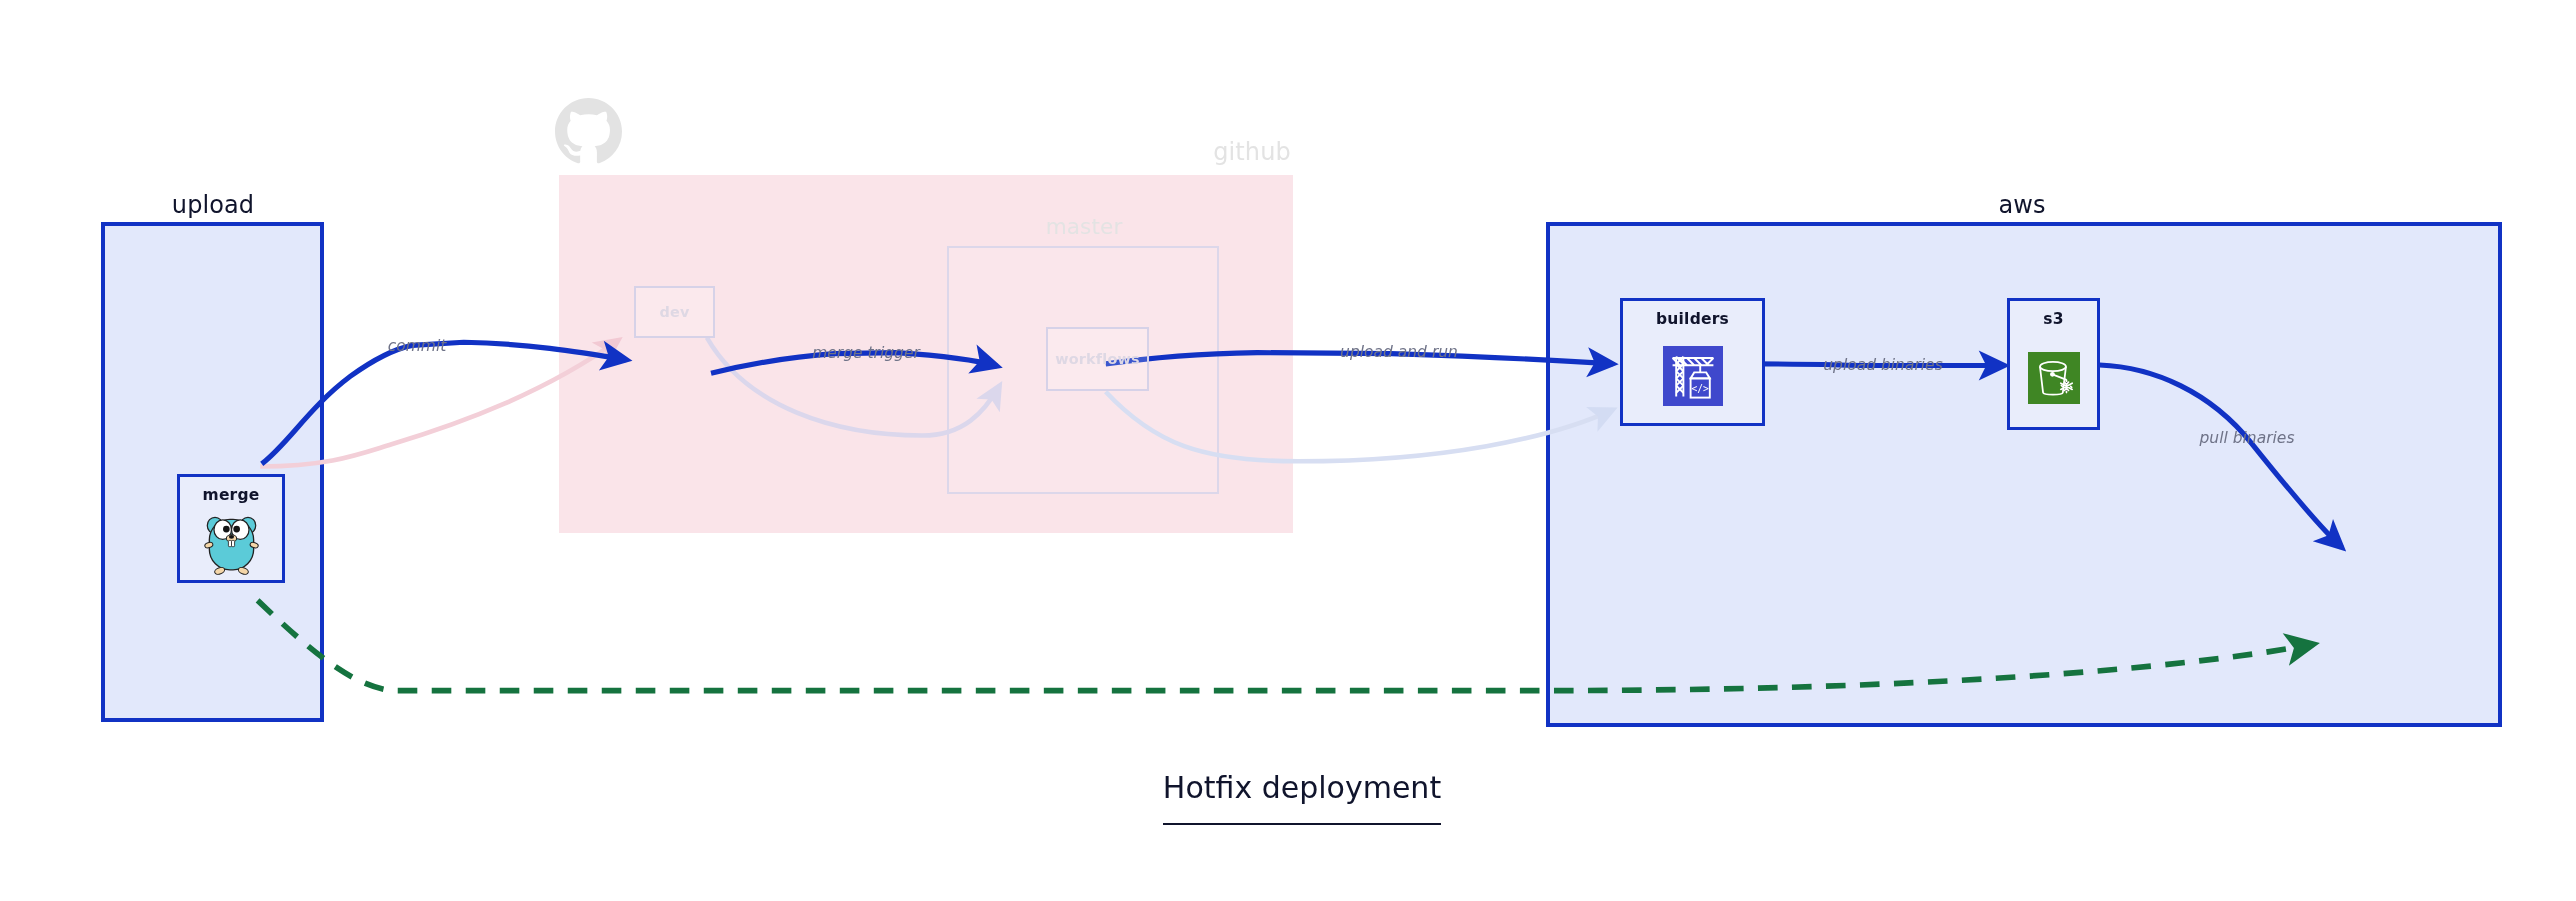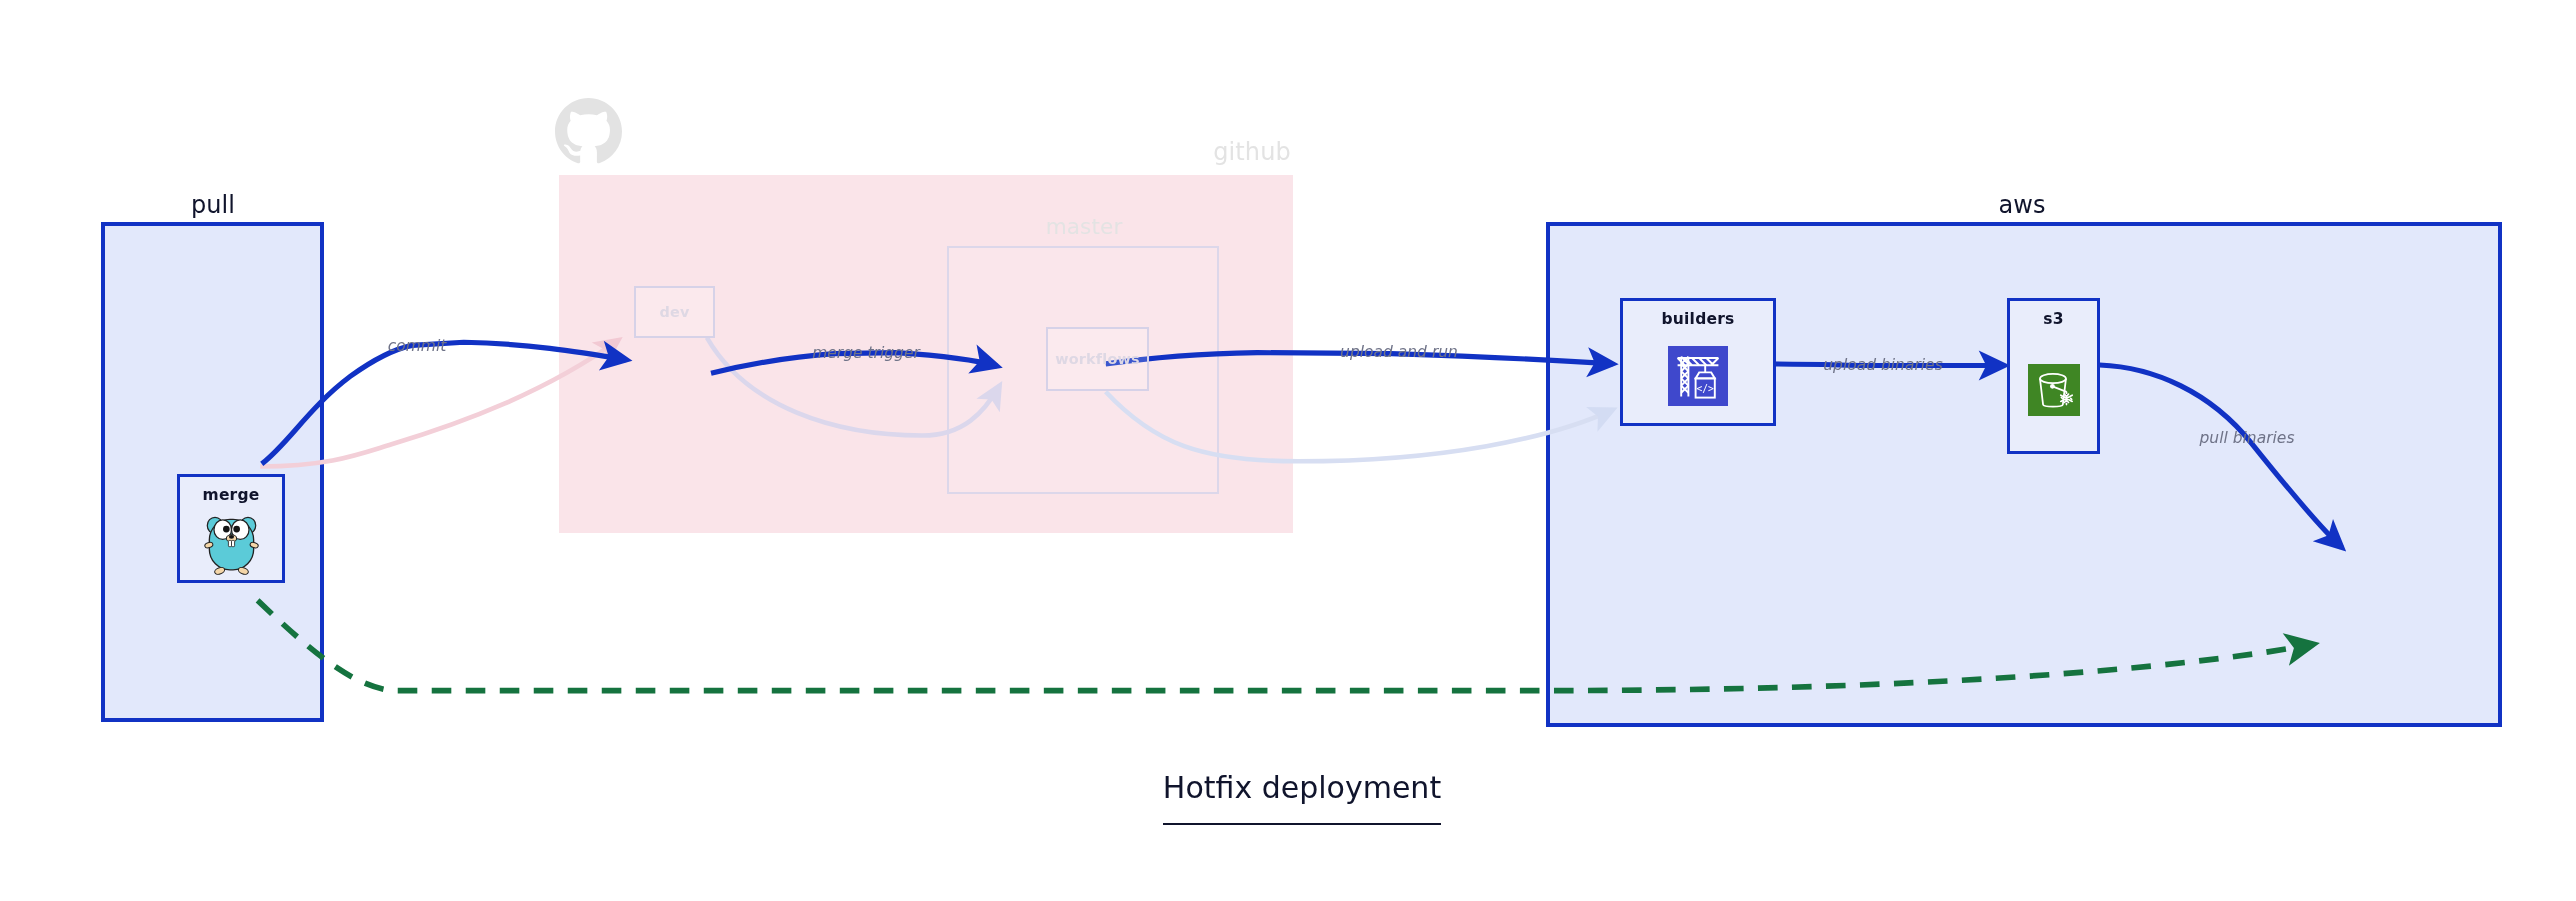--- a/index.html
+++ b/index.html
@@ -43,21 +43,21 @@
   #caption span{border-bottom:2.6px solid #10142c;padding-bottom:18px;}
 
   
   #ghmark{position:absolute;}
 </style>
 </head>
 <body>
 
 <div id="stage">
 
-  <div class="group-label" style="left:213px;top:191px;transform:translateX(-50%);font-size:24px;">pull</div>
+  <div class="group-label" style="left:213px;top:191px;transform:translateX(-50%);font-size:24px;">upload</div>
   <div class="group local" style="left:101px;top:222px;width:223px;height:500px;"></div>
 
   <svg id="ghmark" style="left:555px;top:98px;width:67px;height:67px;" viewBox="0 0 16 16">
     <path fill="#e3e3e3" d="M8 0C3.58 0 0 3.58 0 8c0 3.54 2.29 6.53 5.47 7.59.4.07.55-.17.55-.38
        0-.19-.01-.82-.01-1.49-2.01.37-2.53-.49-2.69-.94-.09-.23-.48-.94-.82-1.13-.28-.15-.68-.52-.01-.53.63-.01
        1.08.58 1.23.82.72 1.21 1.87.87 2.33.66.07-.52.28-.87.51-1.07-1.78-.2-3.64-.89-3.64-3.95
        0-.87.31-1.59.82-2.15-.08-.2-.36-1.02.08-2.12 0 0 .67-.21 2.2.82.64-.18 1.32-.27 2-.27.68 0 1.36.09
        2 .27 1.53-1.04 2.2-.82 2.2-.82.44 1.1.16 1.92.08 2.12.51.56.82 1.27.82 2.15 0 3.07-1.87 3.75-3.65
        3.95.29.25.54.73.54 1.48 0 1.07-.01 1.93-.01 2.2 0 .21.15.46.55.38A8.01 8.01 0 0 0 16 8c0-4.42-3.58-8-8-8z"></path>
   </svg>
@@ -144,21 +144,21 @@
   </div>
 
   <div class="node ghost" style="left:634px;top:286px;width:81px;height:52px;justify-content:center;">
     <div class="node-title">dev</div>
   </div>
 
   <div class="node ghost" style="left:1002px;top:327px;width:103px;height:64px;justify-content:center;margin-left:44px;">
     <div class="node-title">workflows</div>
   </div>
 
-  <div class="node" style="left:1620px;top:298px;width:156px;height:128px;">
+  <div class="node" style="left:1620px;top:298px;width:145px;height:128px;">
     <div class="node-title">builders</div>
     <div class="node-icon">
       <svg width="60" height="60" viewBox="0 0 100 100">
         <rect x="0" y="0" width="100" height="100" fill="#3f48cc"></rect>
         <g fill="none" stroke="#ffffff" stroke-width="3.2">
 
           <path d="M22 18 L22 84 M34 18 L34 84"></path>
           <path d="M22 18 L34 30 M34 18 L22 30 M22 30 L34 42 M34 30 L22 42
                    M22 42 L34 54 M34 42 L22 54 M22 54 L34 66 M34 54 L22 66
                    M22 66 L34 78 M34 66 L22 78"></path>
@@ -170,21 +170,21 @@
 
           <path d="M62 32 L62 44"></path>
           <path d="M52 44 L72 44 L78 54 L46 54 Z"></path>
           <rect x="46" y="54" width="32" height="32"></rect>
         </g>
         <text x="62" y="76" font-family="'DejaVu Sans Mono','Liberation Mono',monospace" font-size="16" fill="#ffffff" text-anchor="middle">&lt;/&gt;</text>
       </svg>
     </div>
   </div>
 
-  <div class="node" style="left:2007px;top:298px;width:93px;height:156px;">
+  <div class="node" style="left:2007px;top:298px;width:93px;height:132px;">
     <div class="node-title">s3</div>
     <div class="node-icon">
       <svg width="52" height="52" viewBox="0 0 100 100">
         <rect x="0" y="0" width="100" height="100" fill="#3f8624"></rect>
         <g fill="none" stroke="#ffffff" stroke-width="3.4" stroke-linejoin="round">
           <ellipse cx="48" cy="28" rx="25" ry="9"></ellipse>
           <path d="M23 28 L29 78 C 30 83 66 83 67 78 L73 28"></path>
           <path d="M47 43 L73 53" stroke-linecap="round"></path>
           <circle cx="47" cy="43" r="3" fill="#ffffff"></circle>
         </g>

